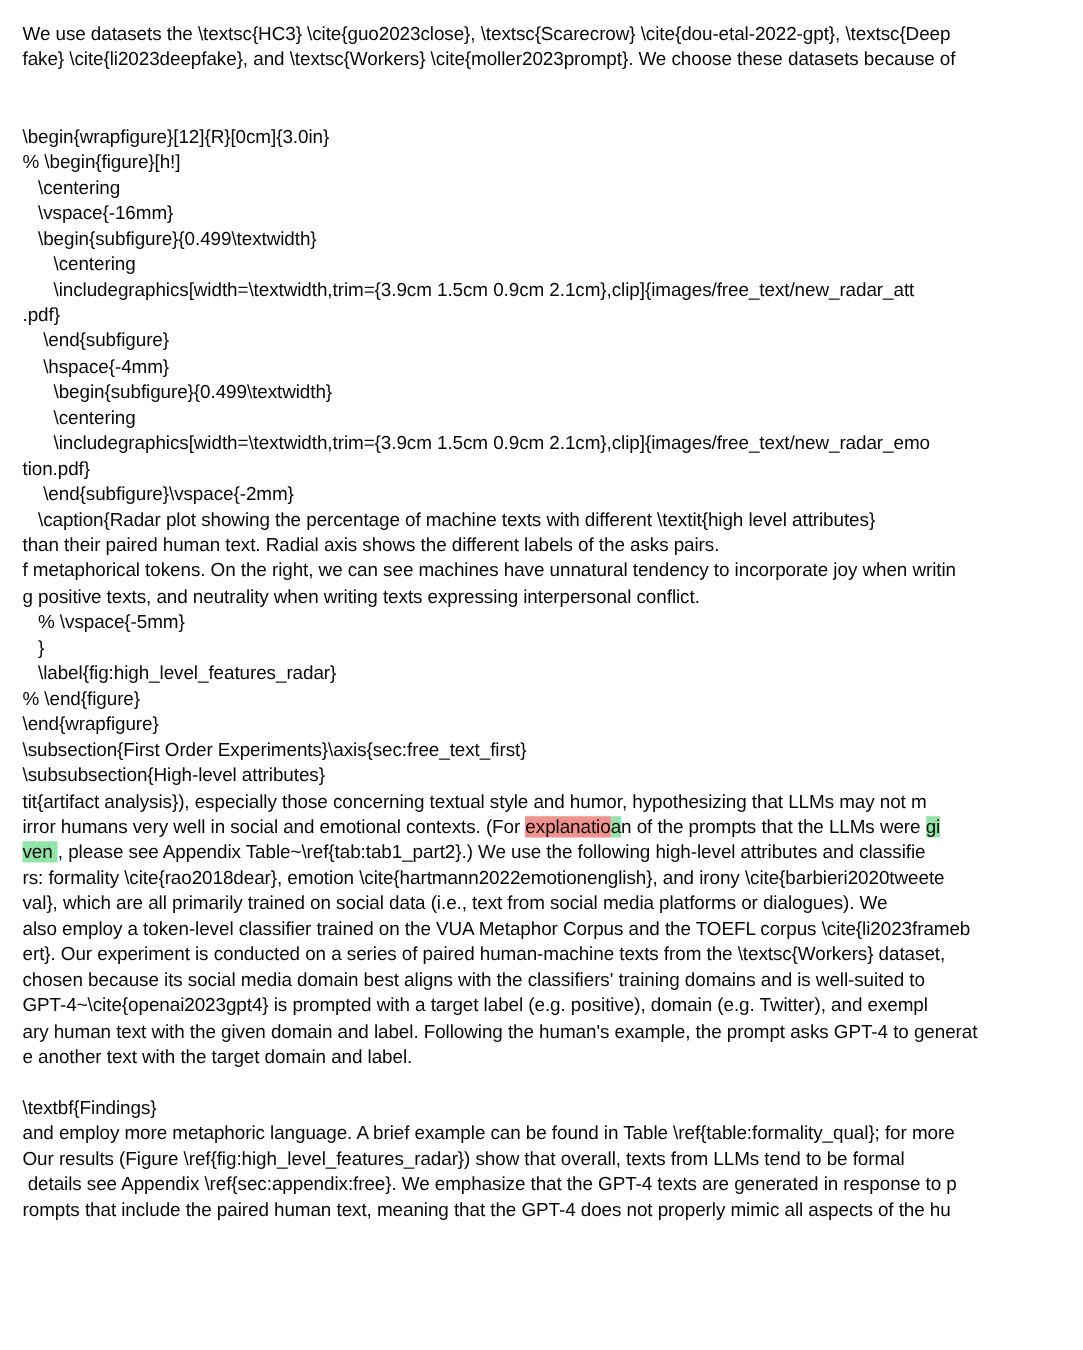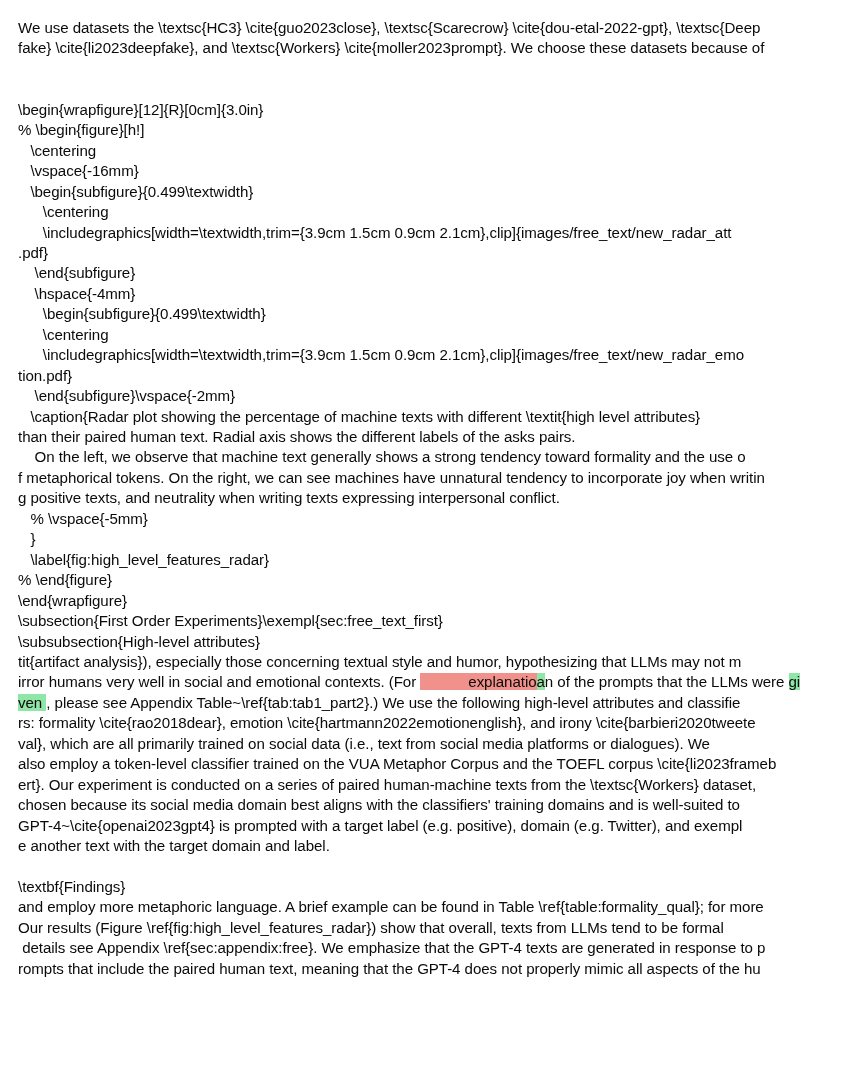--- a/index.html
+++ b/index.html
@@ -30,21 +30,20 @@
     line-height: 20.45px;
     white-space: pre;
     letter-spacing: -0.06px;
     color: #0a0a0a;
   }
   .line.blank {
     height: 20.45px;
   }
   .hl-red {
     background-color: #f1918b;
-    padding-left: 48px;
   }
   .hl-green {
     background-color: #8fe6a6;
   }
 </style>
 </head>
 <body>
 
 <div id="doc">
     <div class="line">We use datasets the \textsc{HC3} \cite{guo2023close}, \textsc{Scarecrow} \cite{dou-etal-2022-gpt}, \textsc{Deep</div>
@@ -61,39 +60,39 @@
     <div class="line">.pdf}</div>
     <div class="line">    \end{subfigure}</div>
     <div class="line">    \hspace{-4mm}</div>
     <div class="line">      \begin{subfigure}{0.499\textwidth}</div>
     <div class="line">      \centering</div>
     <div class="line">      \includegraphics[width=\textwidth,trim={3.9cm 1.5cm 0.9cm 2.1cm},clip]{images/free_text/new_radar_emo</div>
     <div class="line">tion.pdf}</div>
     <div class="line">    \end{subfigure}\vspace{-2mm}</div>
     <div class="line">   \caption{Radar plot showing the percentage of machine texts with different \textit{high level attributes}</div>
     <div class="line">than their paired human text. Radial axis shows the different labels of the asks pairs.</div>
-    <div class="line">    On the left, we observe that machine text generally shows a strong tendency toward formality and the use o</div>
     <div class="line">f metaphorical tokens. On the right, we can see machines have unnatural tendency to incorporate joy when writin</div>
     <div class="line">g positive texts, and neutrality when writing texts expressing interpersonal conflict.</div>
     <div class="line">   % \vspace{-5mm}</div>
     <div class="line">   }</div>
     <div class="line">   \label{fig:high_level_features_radar}</div>
     <div class="line">% \end{figure}</div>
     <div class="line">\end{wrapfigure}</div>
-    <div class="line">\subsection{First Order Experiments}\exempl{sec:free_text_first}</div>
+    <div class="line">\subsection{First Order Experiments}\axis{sec:free_text_first}</div>
     <div class="line">\subsubsection{High-level attributes}</div>
     <div class="line">tit{artifact analysis}), especially those concerning textual style and humor, hypothesizing that LLMs may not m</div>
     <div class="line"><span>irror humans very well in social and emotional contexts. (For </span><span class="hl-red">explanatio</span><span class="hl-green">a</span><span>n of the prompts that the LLMs were </span><span class="hl-green">gi</span></div>
     <div class="line"><span class="hl-green">ven </span><span>, please see Appendix Table~\ref{tab:tab1_part2}.) We use the following high-level attributes and classifie</span></div>
     <div class="line">rs: formality \cite{rao2018dear}, emotion \cite{hartmann2022emotionenglish}, and irony \cite{barbieri2020tweete</div>
     <div class="line">val}, which are all primarily trained on social data (i.e., text from social media platforms or dialogues). We</div>
     <div class="line">also employ a token-level classifier trained on the VUA Metaphor Corpus and the TOEFL corpus \cite{li2023frameb</div>
     <div class="line">ert}. Our experiment is conducted on a series of paired human-machine texts from the \textsc{Workers} dataset,</div>
     <div class="line">chosen because its social media domain best aligns with the classifiers' training domains and is well-suited to</div>
     <div class="line">GPT-4~\cite{openai2023gpt4} is prompted with a target label (e.g. positive), domain (e.g. Twitter), and exempl</div>
+    <div class="line">ary human text with the given domain and label. Following the human's example, the prompt asks GPT-4 to generat</div>
     <div class="line">e another text with the target domain and label.</div>
     <div class="line blank">&nbsp;</div>
     <div class="line">\textbf{Findings}</div>
     <div class="line">and employ more metaphoric language. A brief example can be found in Table \ref{table:formality_qual}; for more</div>
     <div class="line">Our results (Figure \ref{fig:high_level_features_radar}) show that overall, texts from LLMs tend to be formal</div>
     <div class="line"> details see Appendix \ref{sec:appendix:free}. We emphasize that the GPT-4 texts are generated in response to p</div>
     <div class="line">rompts that include the paired human text, meaning that the GPT-4 does not properly mimic all aspects of the hu</div>
   </div>
 
 </body></html>

